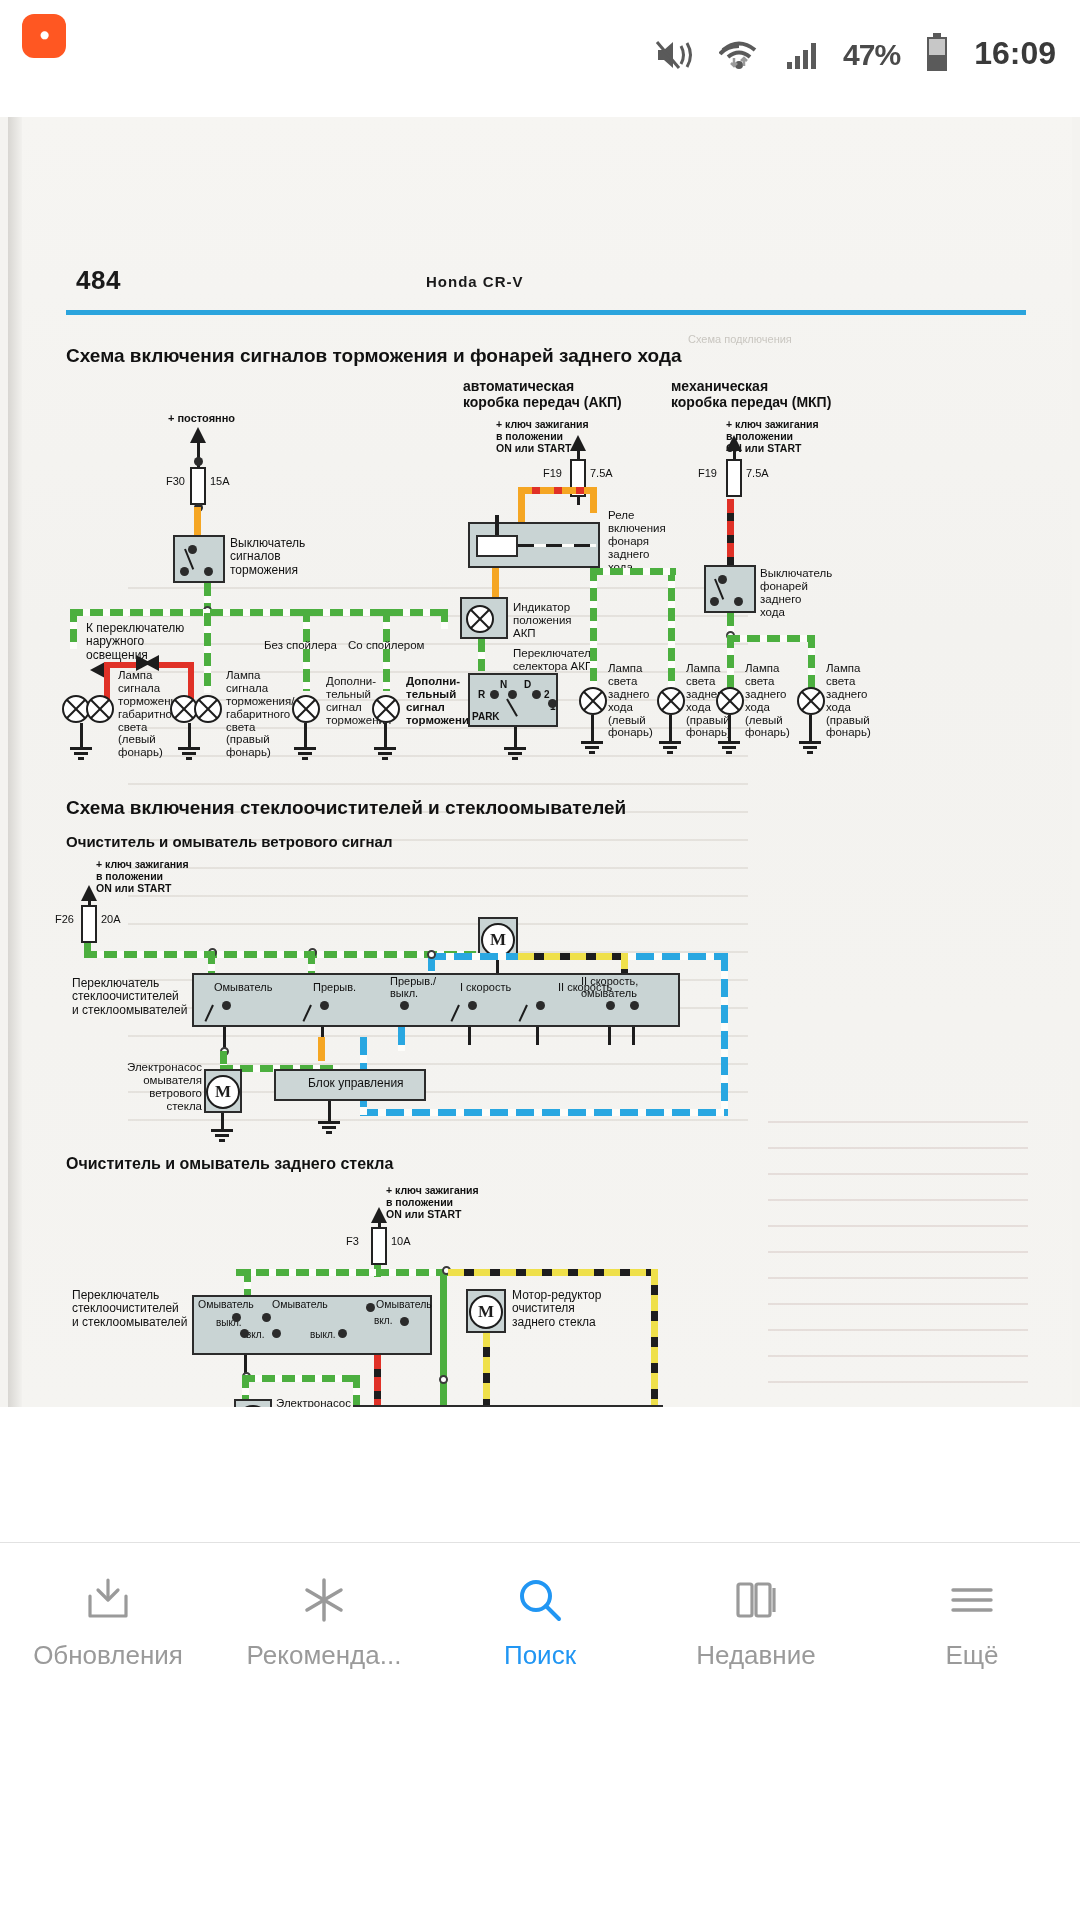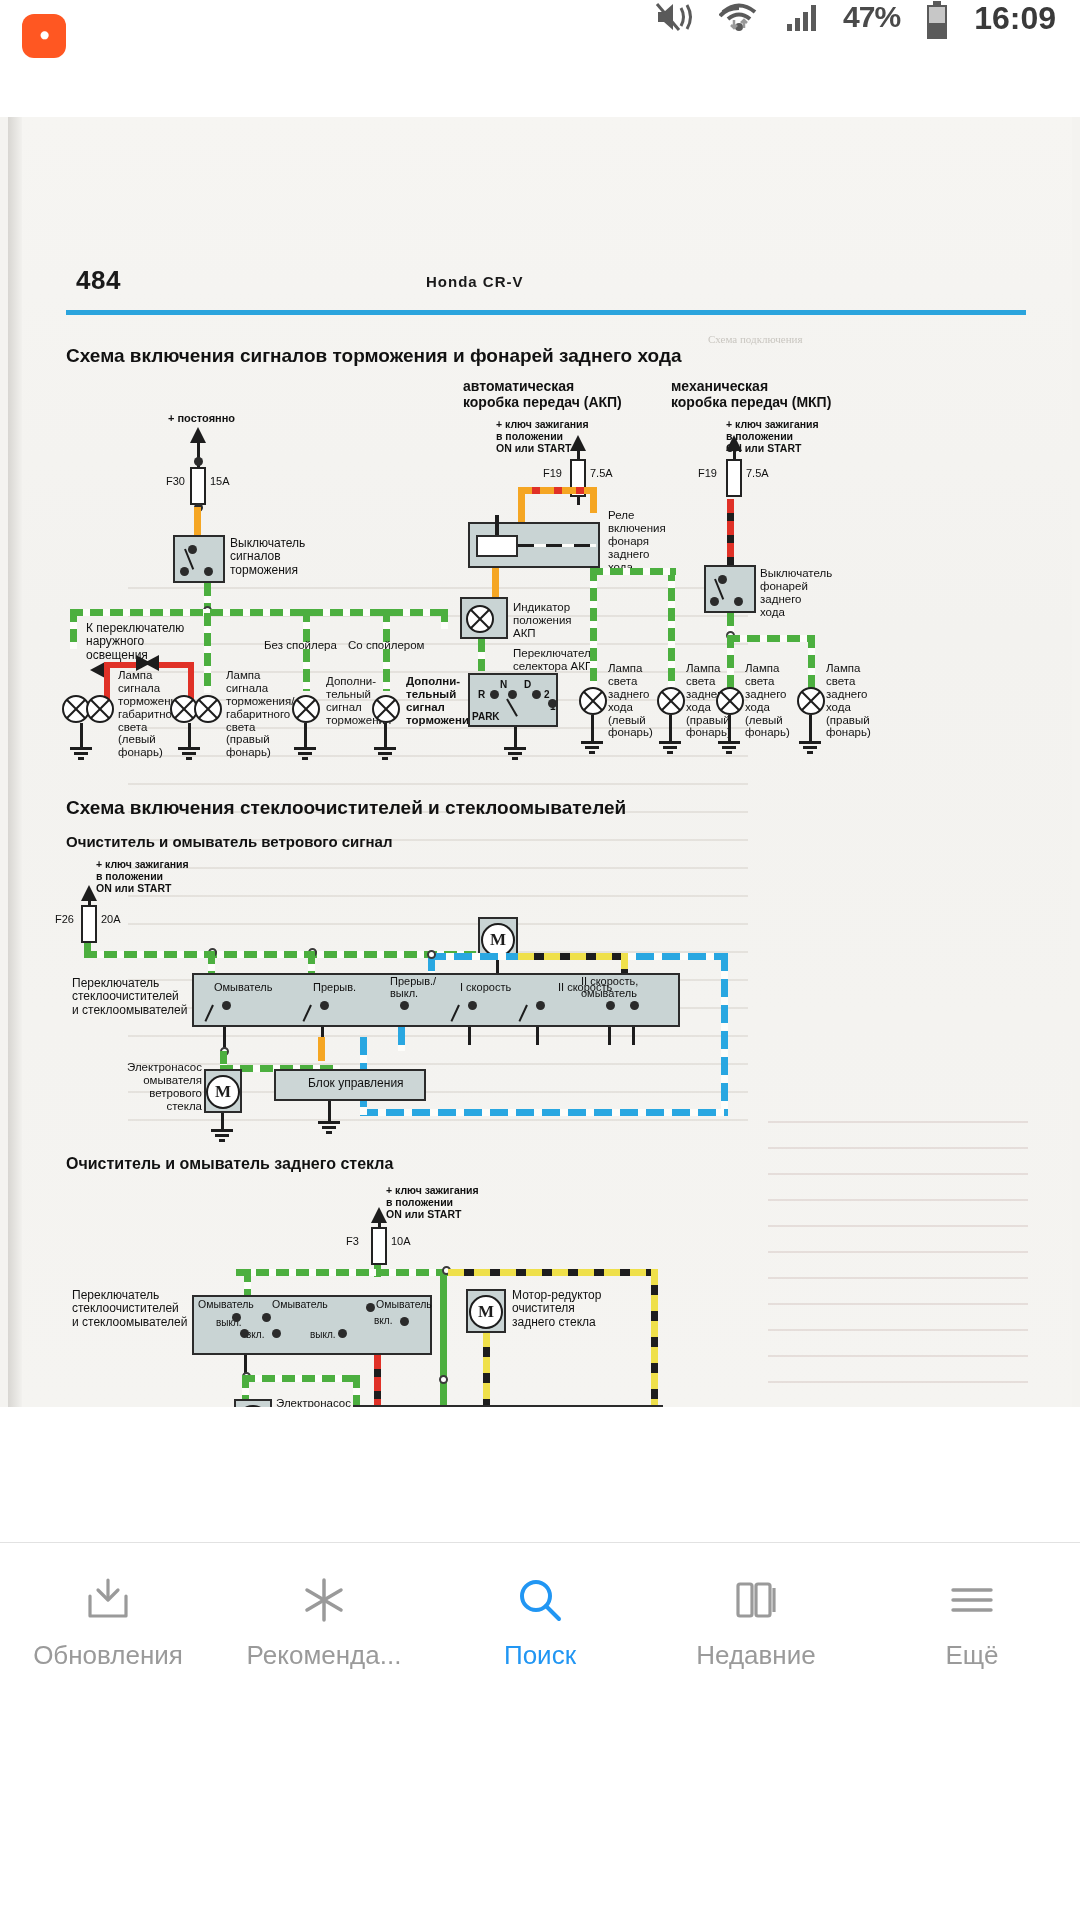--- a/index.html
+++ b/index.html
@@ -8,21 +8,21 @@
 
   
   .statusbar { height:72px; background:#fff; display:flex; align-items:center;
                padding:0 22px; position:relative; }
   .mi-icon { width:44px; height:44px; border-radius:12px; background:#ff5722;
              display:flex; align-items:center; justify-content:center;
              color:#fff; font-size:21px; font-weight:bold; }
   .mi-icon .glyph { display:block; line-height:1; letter-spacing:-1px;
                     font-family:"DejaVu Sans", sans-serif; }
   .status-right { position:absolute; right:24px; top:0; height:72px;
-                  display:flex; align-items:flex-start; gap:25px; color:#5a5a5a; }
+                  display:flex; align-items:flex-end; gap:25px; color:#5a5a5a; }
   .status-right svg { display:block; }
   .battpct { font-size:30px; font-weight:bold; color:#4a4a4a; letter-spacing:-1px; }
   .clock { font-size:32px; font-weight:bold; color:#3a3a3a; letter-spacing:0px; }
 
   
   .page-wrap { position:relative; width:1080px; height:1370px; background:#fff; }
   .scan { position:absolute; left:0; top:45px; width:1080px; height:1290px;
           background:#f4f3f0; }
   .scan-inner { position:absolute; left:8px; top:0; width:1064px; height:1290px;
                 background:linear-gradient(180deg,#f6f5f2 0%,#f3f2ef 40%,#f5f4f1 100%); }
@@ -148,21 +148,21 @@
     </svg>
     <span class="clock">16:09</span>
   </div>
 </div>
 
 <div class="page-wrap">
   <div class="scan">
     <div class="scan-inner">
       <div class="pg-left-edge"></div>
 
-      <div class="ghost" style="left:700px;top:215px;width:300px;font-family:Liberation Serif, serif;">Схема подключения</div>
+      <div class="ghost" style="left:680px;top:215px;width:300px;">Схема подключения</div>
       <div class="ghost" style="left:120px;top:470px;width:620px;height:560px;background:repeating-linear-gradient(0deg,transparent 0 26px,rgba(210,205,198,.45) 26px 28px);"></div>
       <div class="ghost" style="left:760px;top:1000px;width:260px;height:290px;background:repeating-linear-gradient(0deg,transparent 0 24px,rgba(214,200,196,.5) 24px 26px);"></div>
 
       <div class="hdr">
         <div class="hdr-num">484</div>
         <div class="hdr-model">Honda CR-V</div>
         <div class="hdr-rule"></div>
       </div>
 
       <div class="sec-title" style="left:58px;top:228px;font-size:19px;">Схема включения сигналов торможения и фонарей заднего хода</div>

